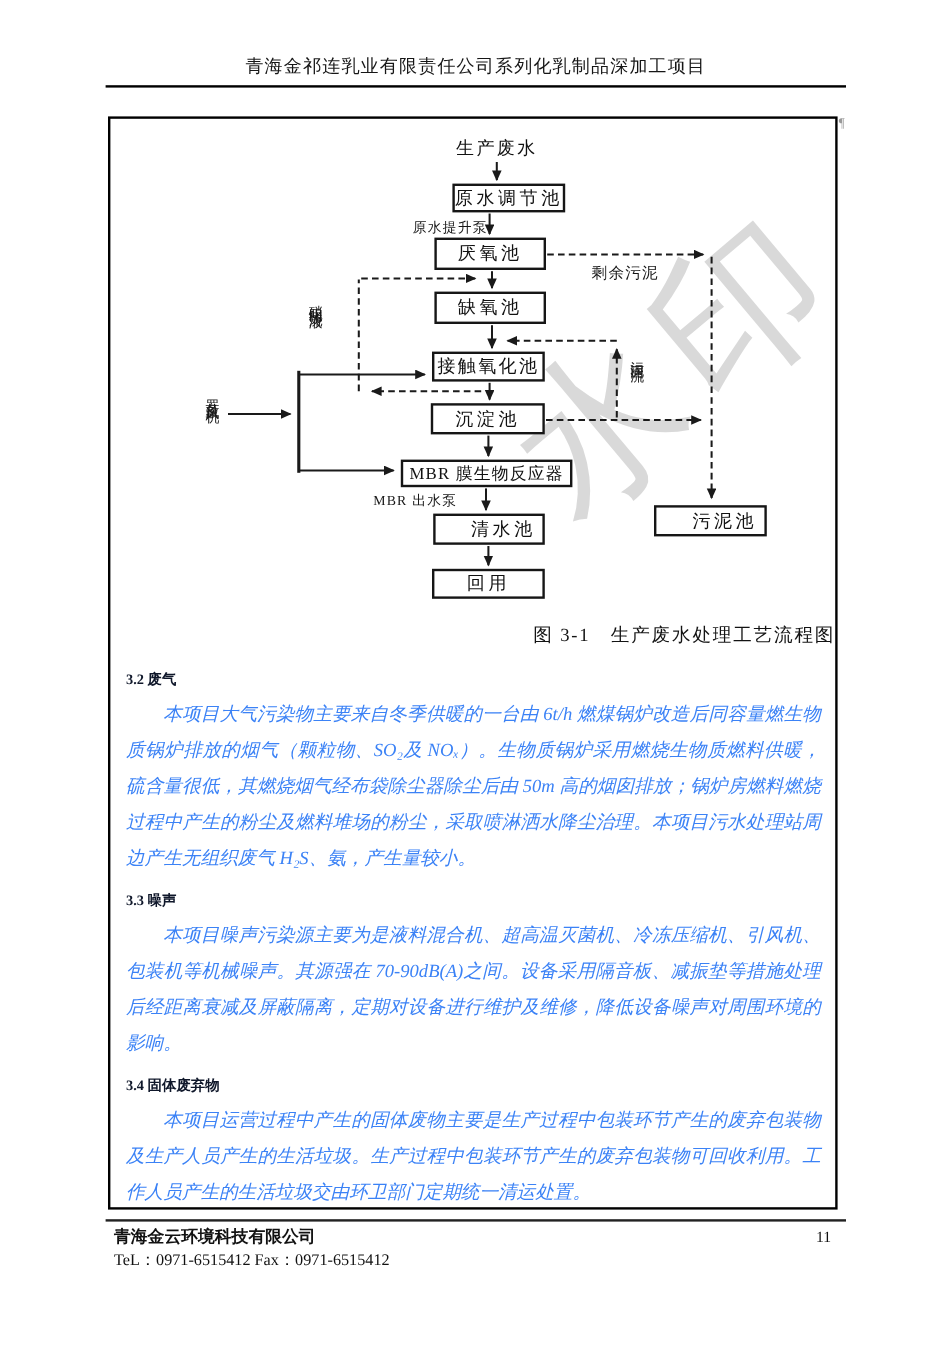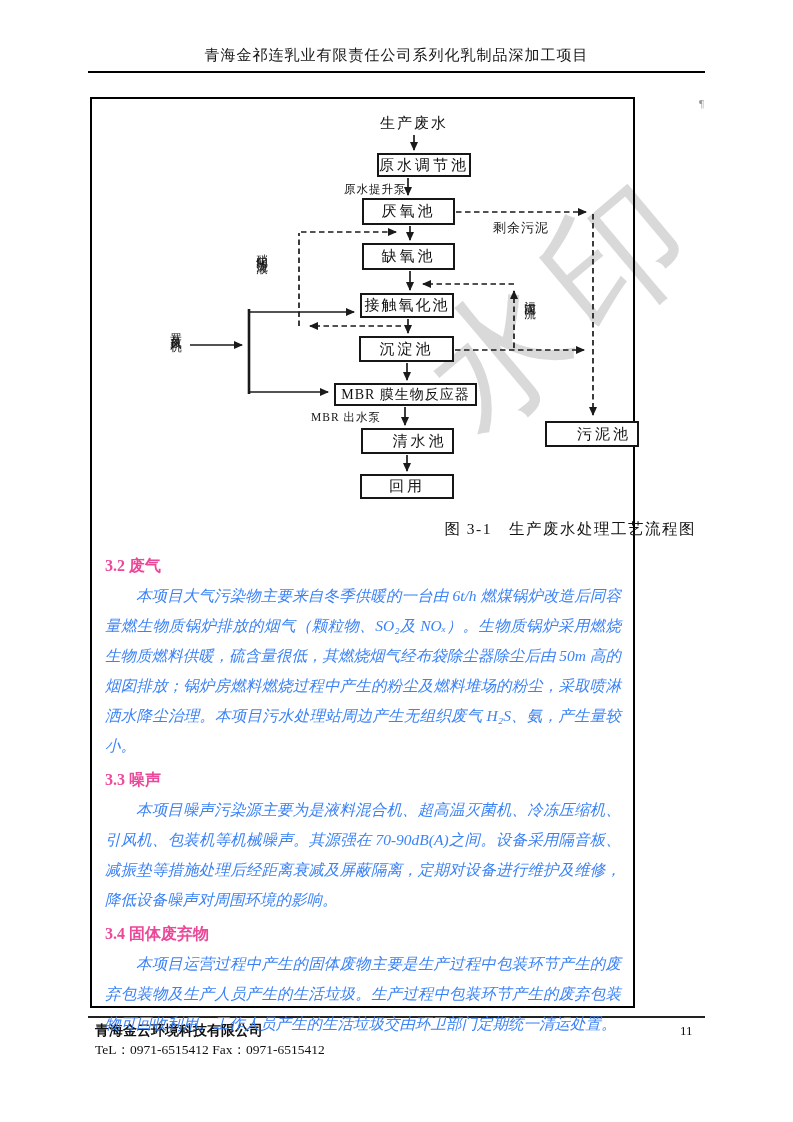--- a/index.html
+++ b/index.html
@@ -9,21 +9,21 @@
   .doc-title{position:absolute;top:46px;left:0;width:100%;text-align:center;
              font-size:15px;letter-spacing:1px;color:#161616;}
   .header-rule{position:absolute;top:71px;left:88px;width:617px;height:0;
                border-top:2px solid #000;}
   .pilcrow{position:absolute;left:699px;top:97px;font-size:11px;color:#999;}
   
   .watermark{position:absolute;left:388px;top:330px;z-index:0;font-size:138px;
              color:rgba(120,120,120,0.28);letter-spacing:14px;white-space:nowrap;
              transform:rotate(-40deg);transform-origin:left top;user-select:none;}
   
-  .content-box{position:absolute;left:90px;top:97px;width:545px;height:911px;
+  .content-box{position:absolute;left:90px;top:97px;width:608px;height:911px;
                border:2px solid #000;box-sizing:border-box;z-index:1;}
   
   .fc{position:absolute;left:0;top:0;width:604px;height:450px;}
   .fc svg{position:absolute;left:0;top:0;}
   .fc .ln{stroke:#1a1a1a;stroke-width:1.7;fill:none;}
   .fc .trunk{stroke:#1a1a1a;stroke-width:2.6;fill:none;}
   .fc .dash{stroke:#1a1a1a;stroke-width:1.7;fill:none;stroke-dasharray:5.5 3.5;}
   .fcbox{position:absolute;border:2px solid #161616;background:#fff;box-sizing:border-box;
          display:flex;align-items:center;justify-content:center;
          font-size:15px;letter-spacing:3px;white-space:nowrap;}
@@ -43,21 +43,21 @@
   .lb-excess{left:401px;top:120px;font-size:13px;}
   .lb-mbrpump{left:219px;top:311px;}
   .vert{writing-mode:vertical-rl;text-orientation:upright;letter-spacing:2px;}
   .lb-nitr{left:162px;top:146px;}
   .lb-blower{left:76px;top:225px;}
   .lb-sludge{left:430px;top:193px;}
   .fc-caption{position:absolute;left:0;top:420px;width:100%;text-align:right;
               font-size:15.5px;letter-spacing:1.5px;color:#131313;}
   
   .sections{position:absolute;left:13px;right:12px;top:448px;}
-  .sec-h{font-size:16px;font-weight:bold;margin:5px 0 1px 0;line-height:28px;color:#ec4899;}
+  .sec-h{font-size:12px;font-weight:bold;margin:5px 0 1px 0;line-height:28px;color:#0f172a;}
   .sec-p{font-size:15.5px;line-height:30px;margin:0;text-align:justify;
          text-indent:2em;color:#3b82f6;font-style:italic;}
   
   .footer-rule{position:absolute;top:1016px;left:88px;width:617px;height:0;border-top:2px solid #222;}
   .footer-company{position:absolute;top:1022px;left:95px;font-size:14px;font-weight:bold;}
   .footer-contact{position:absolute;top:1041px;left:95px;font-size:13.5px;}
   .page-number{position:absolute;top:1023px;left:680px;font-size:13px;}
 </style>
 </head>
 <body>

